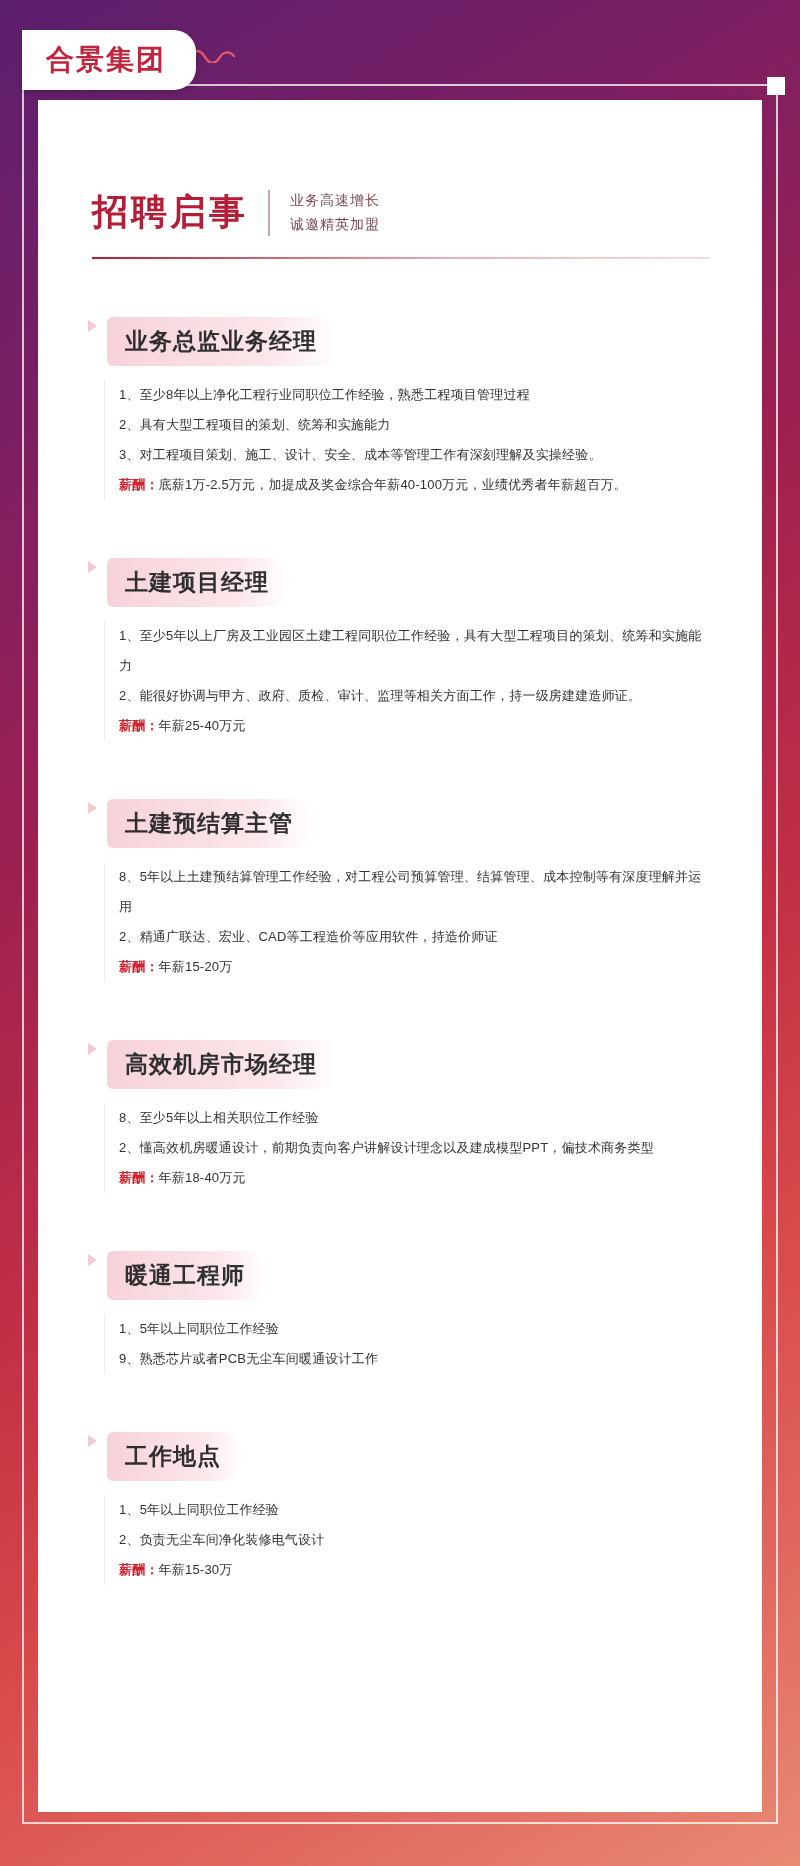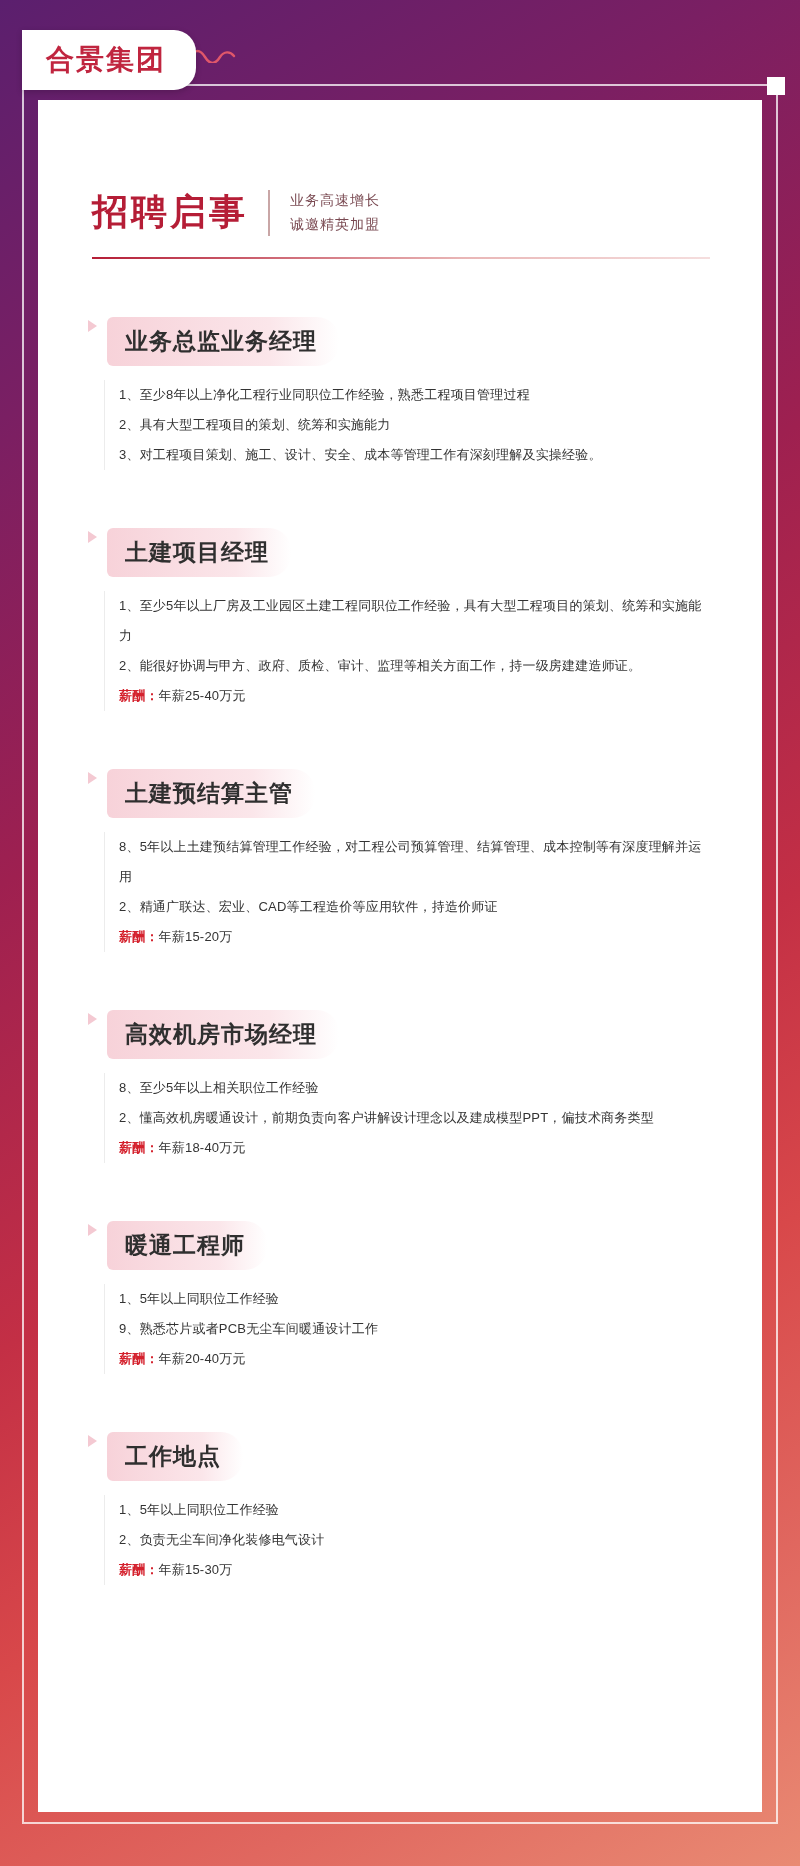--- a/index.html
+++ b/index.html
@@ -198,20 +198,21 @@
 
     <div class="job">
       <div class="job-title-row">
         <span class="bullet-arrow"></span>
         <span class="job-title">业务总监业务经理</span>
       </div>
       <div class="job-body">
         <p>1、至少8年以上净化工程行业同职位工作经验，熟悉工程项目管理过程</p>
         <p>2、具有大型工程项目的策划、统筹和实施能力</p>
         <p>3、对工程项目策划、施工、设计、安全、成本等管理工作有深刻理解及实操经验。</p>
+        <p><span class="salary-label">薪酬：</span><span>底薪1万-2.5万元，加提成及奖金综合年薪40-100万元，业绩优秀者年薪超百万。</span></p>
       </div>
     </div>
 
     <div class="job">
       <div class="job-title-row">
         <span class="bullet-arrow"></span>
         <span class="job-title">土建项目经理</span>
       </div>
       <div class="job-body">
         <p>1、至少5年以上厂房及工业园区土建工程同职位工作经验，具有大型工程项目的策划、统筹和实施能力</p>
@@ -245,21 +246,20 @@
     </div>
 
     <div class="job">
       <div class="job-title-row">
         <span class="bullet-arrow"></span>
         <span class="job-title">暖通工程师</span>
       </div>
       <div class="job-body">
         <p>1、5年以上同职位工作经验</p>
         <p>9、熟悉芯片或者PCB无尘车间暖通设计工作</p>
-        <p><span class="salary-label">薪酬：</span><span>年薪20-40万元</span></p>
       </div>
     </div>
 
     <div class="job">
       <div class="job-title-row">
         <span class="bullet-arrow"></span>
         <span class="job-title">工作地点</span>
       </div>
       <div class="job-body">
         <p>1、5年以上同职位工作经验</p>

